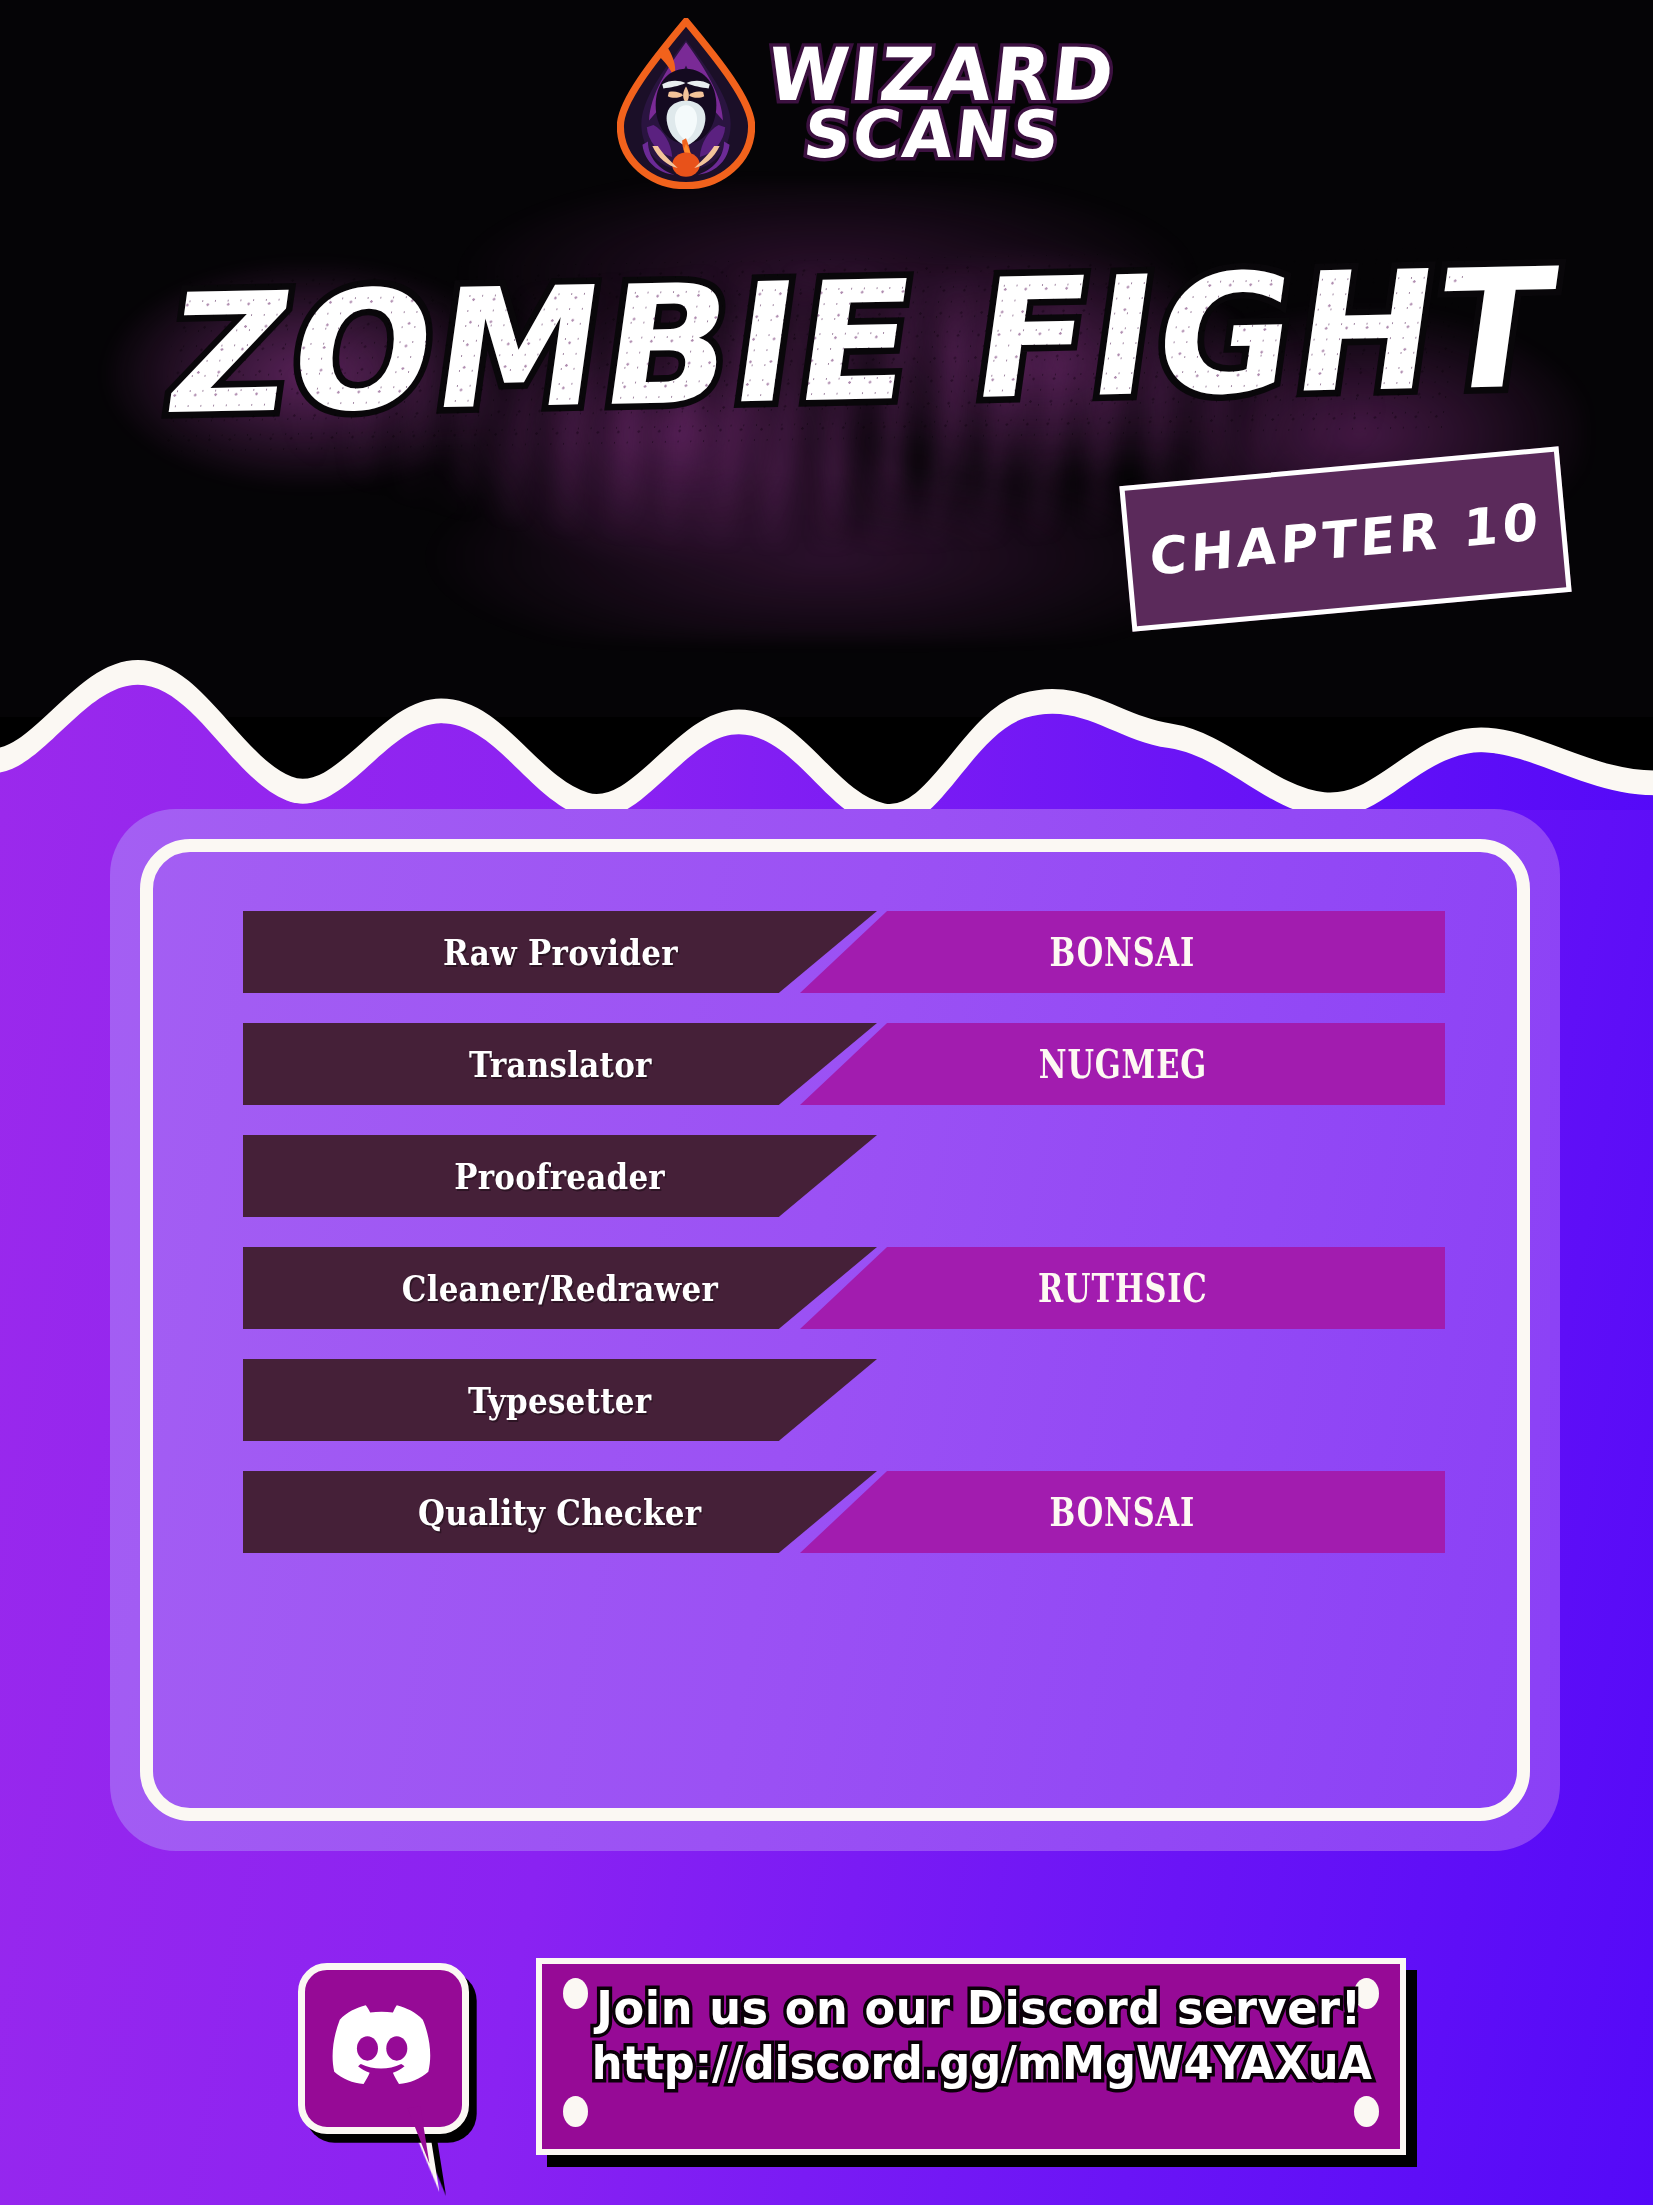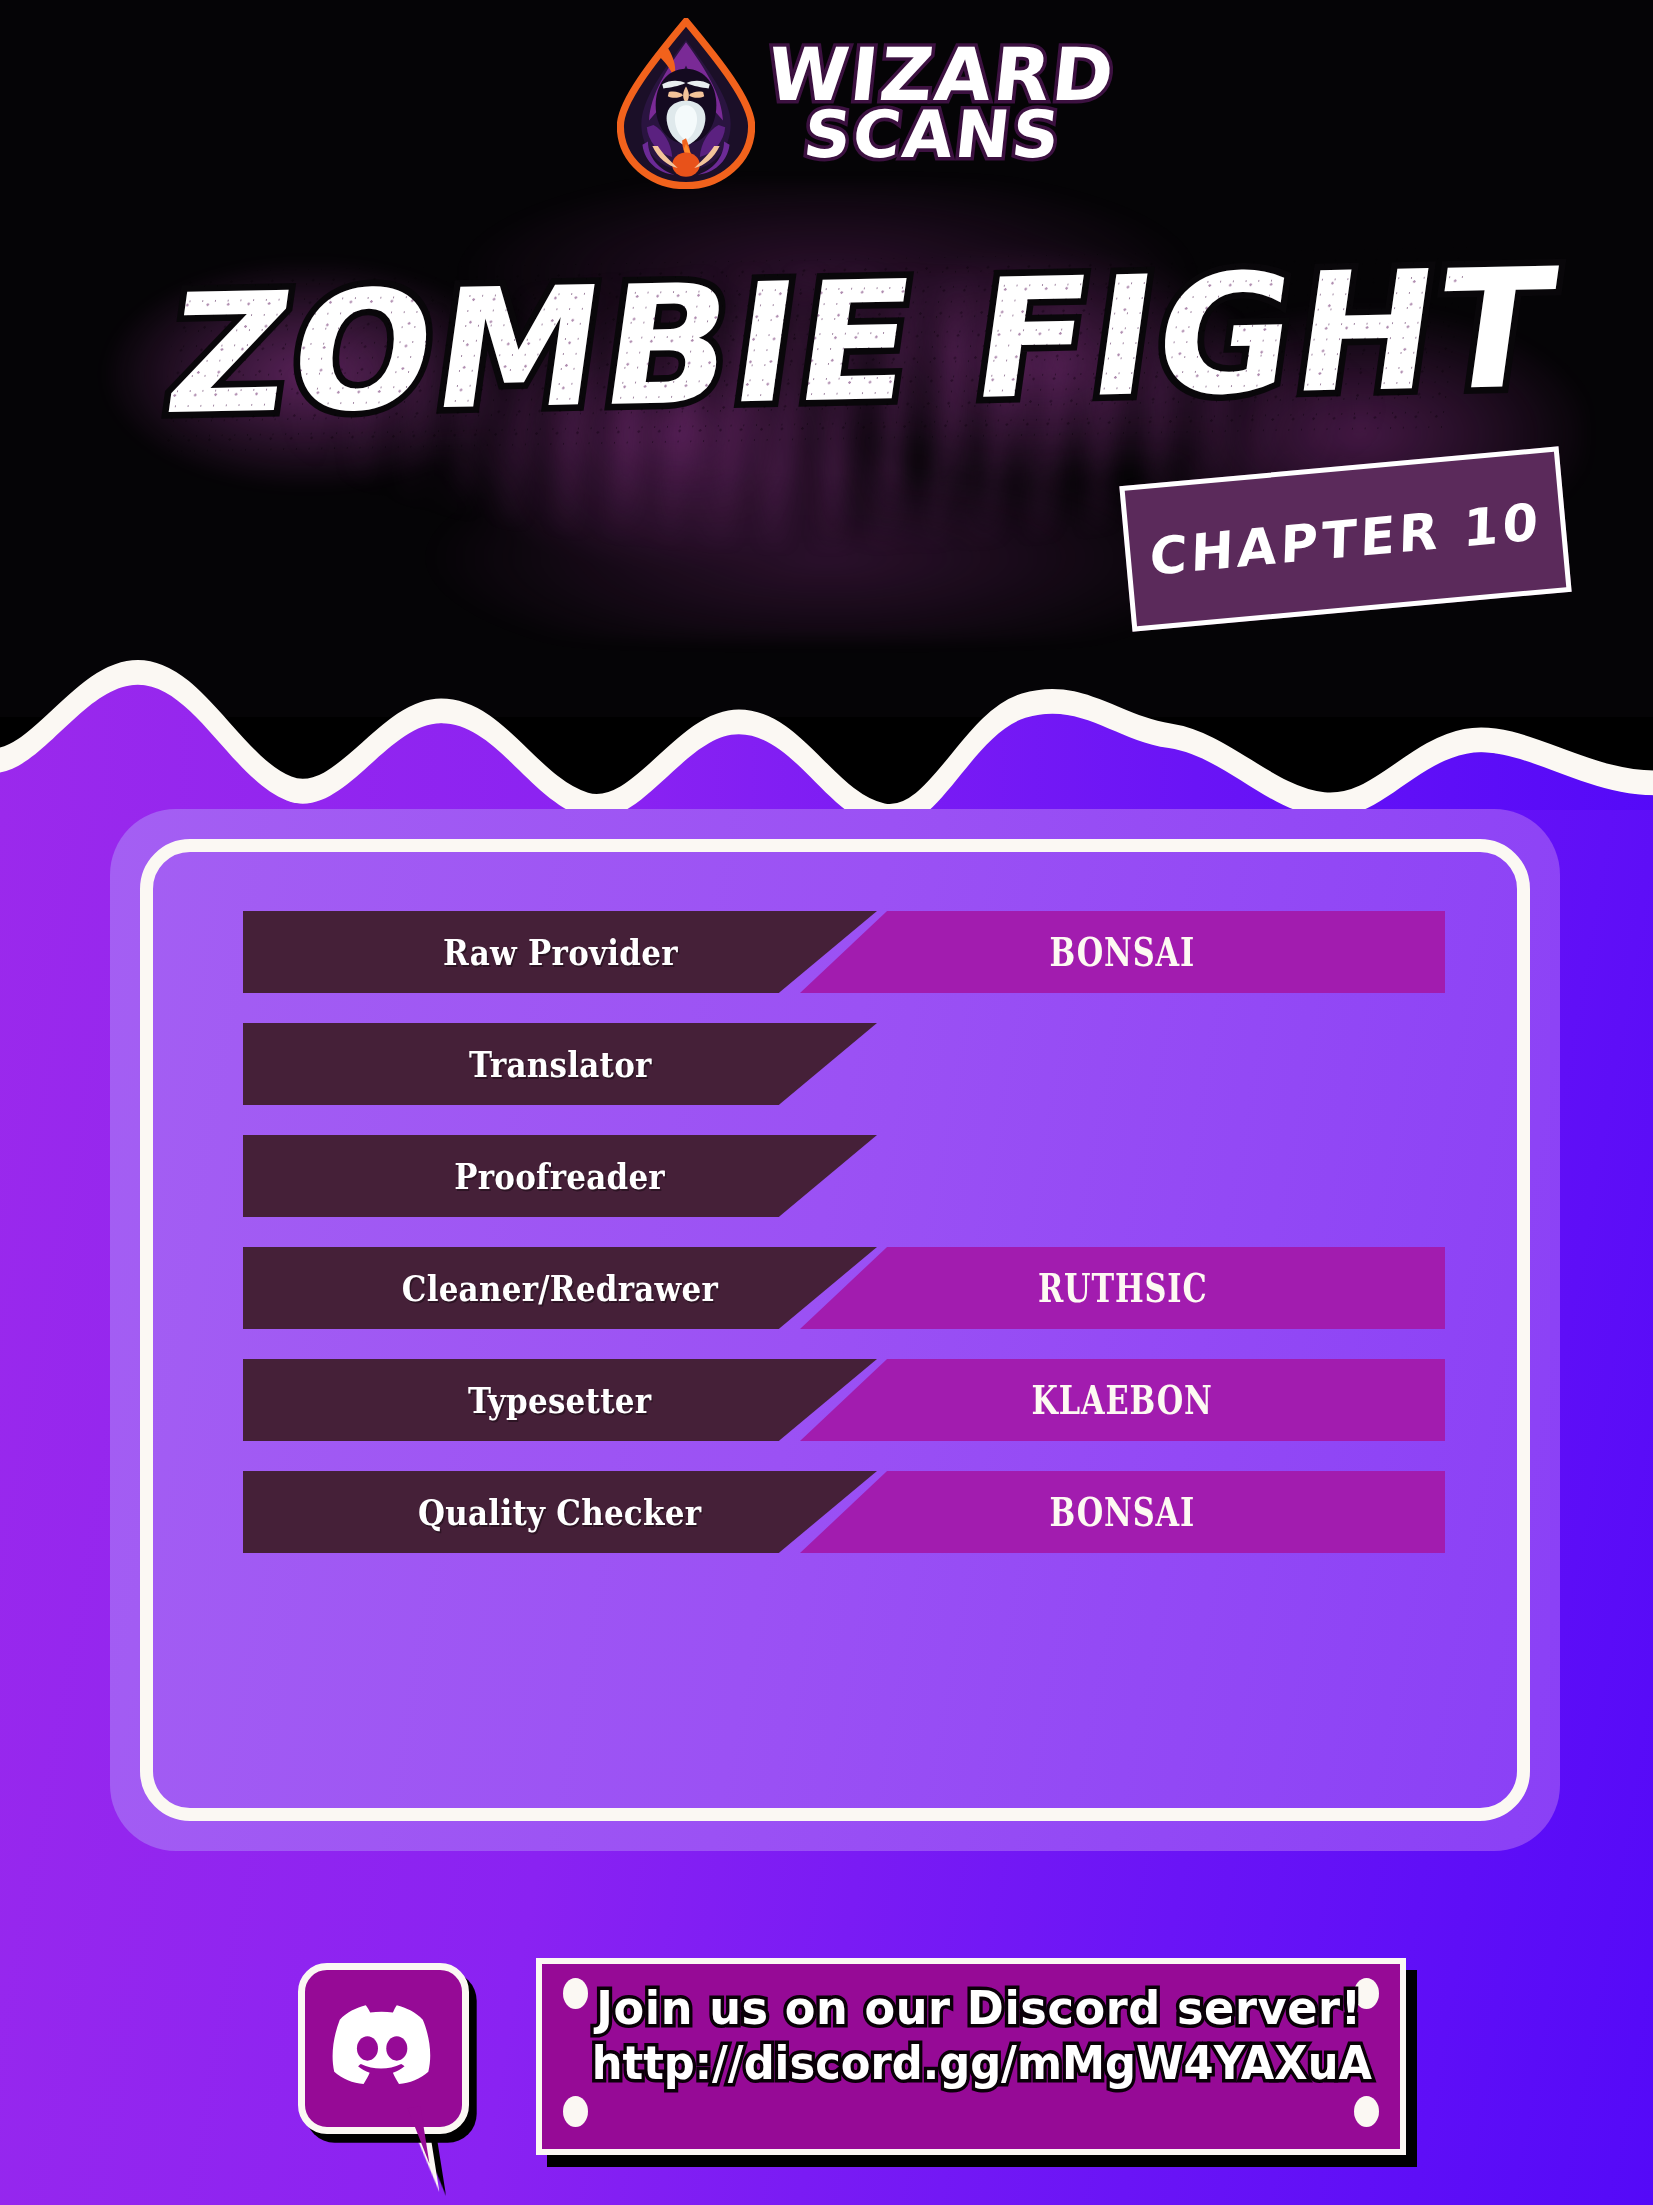--- a/index.html
+++ b/index.html
@@ -260,40 +260,40 @@
       <span>Raw Provider</span>
     </div>
     <div class="name">
       <span>BONSAI</span>
     </div>
   </div>
   <div class="row">
     <div class="role">
       <span>Translator</span>
     </div>
+    <div class="name">
+      <span>NUGMEG</span>
+    </div>
   </div>
   <div class="row">
     <div class="role">
       <span>Proofreader</span>
     </div>
   </div>
   <div class="row">
     <div class="role">
       <span>Cleaner/Redrawer</span>
     </div>
     <div class="name">
       <span>RUTHSIC</span>
     </div>
   </div>
   <div class="row">
     <div class="role">
       <span>Typesetter</span>
-    </div>
-    <div class="name">
-      <span>KLAEBON</span>
     </div>
   </div>
   <div class="row">
     <div class="role">
       <span>Quality Checker</span>
     </div>
     <div class="name">
       <span>BONSAI</span>
     </div>
   </div>

